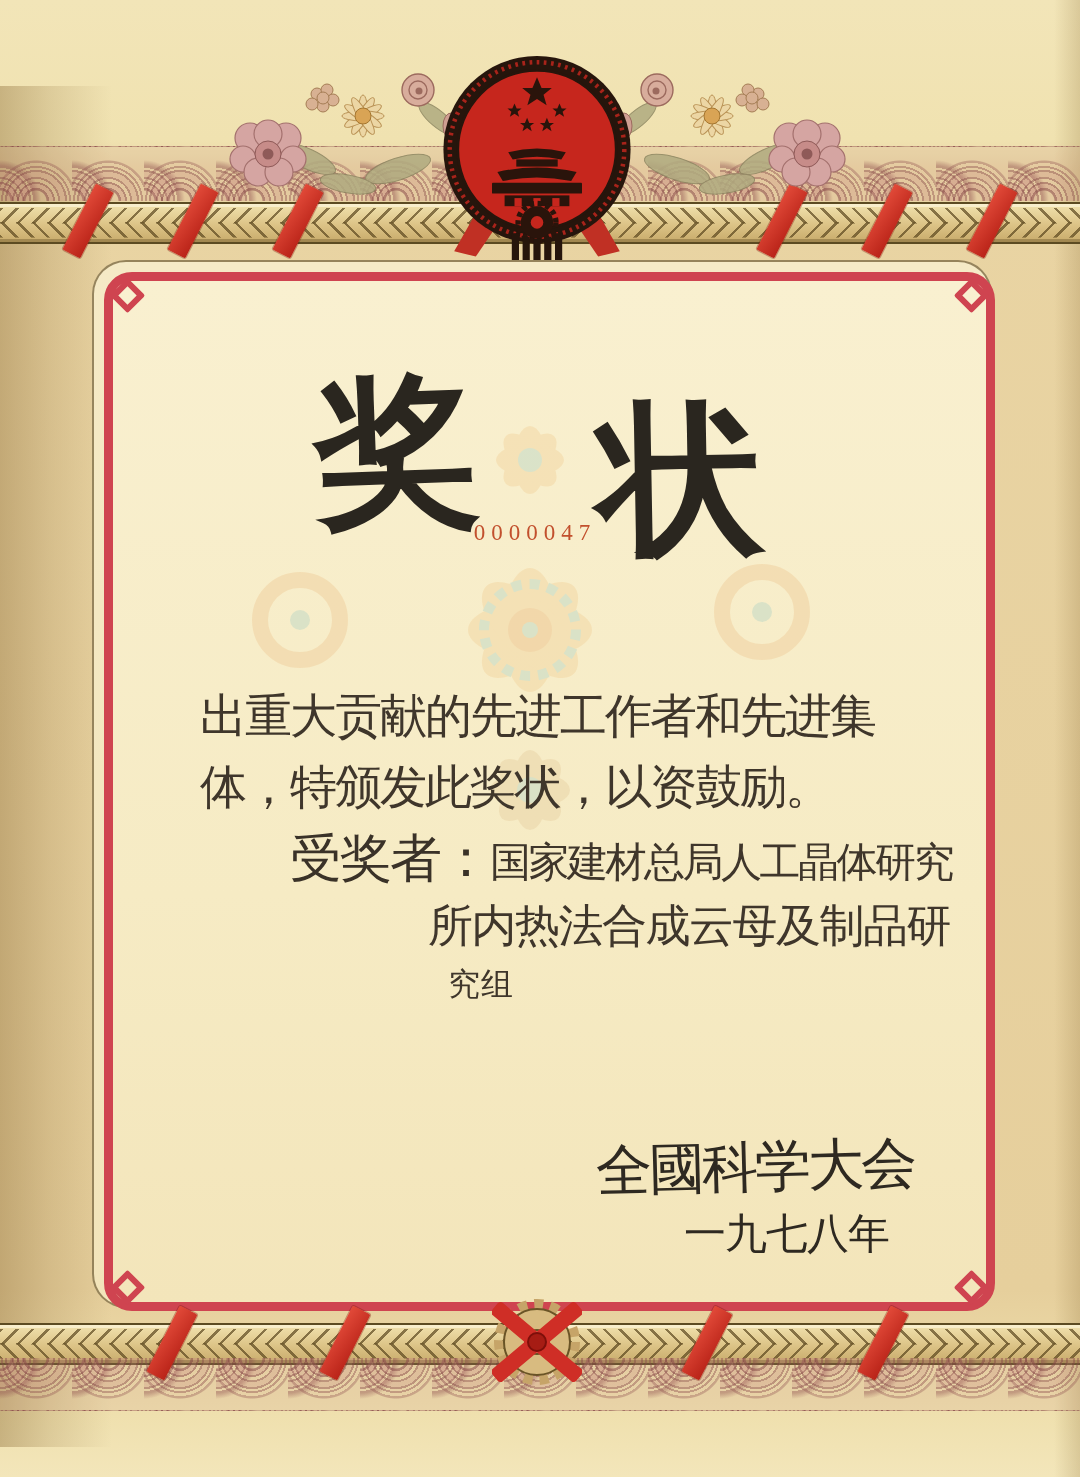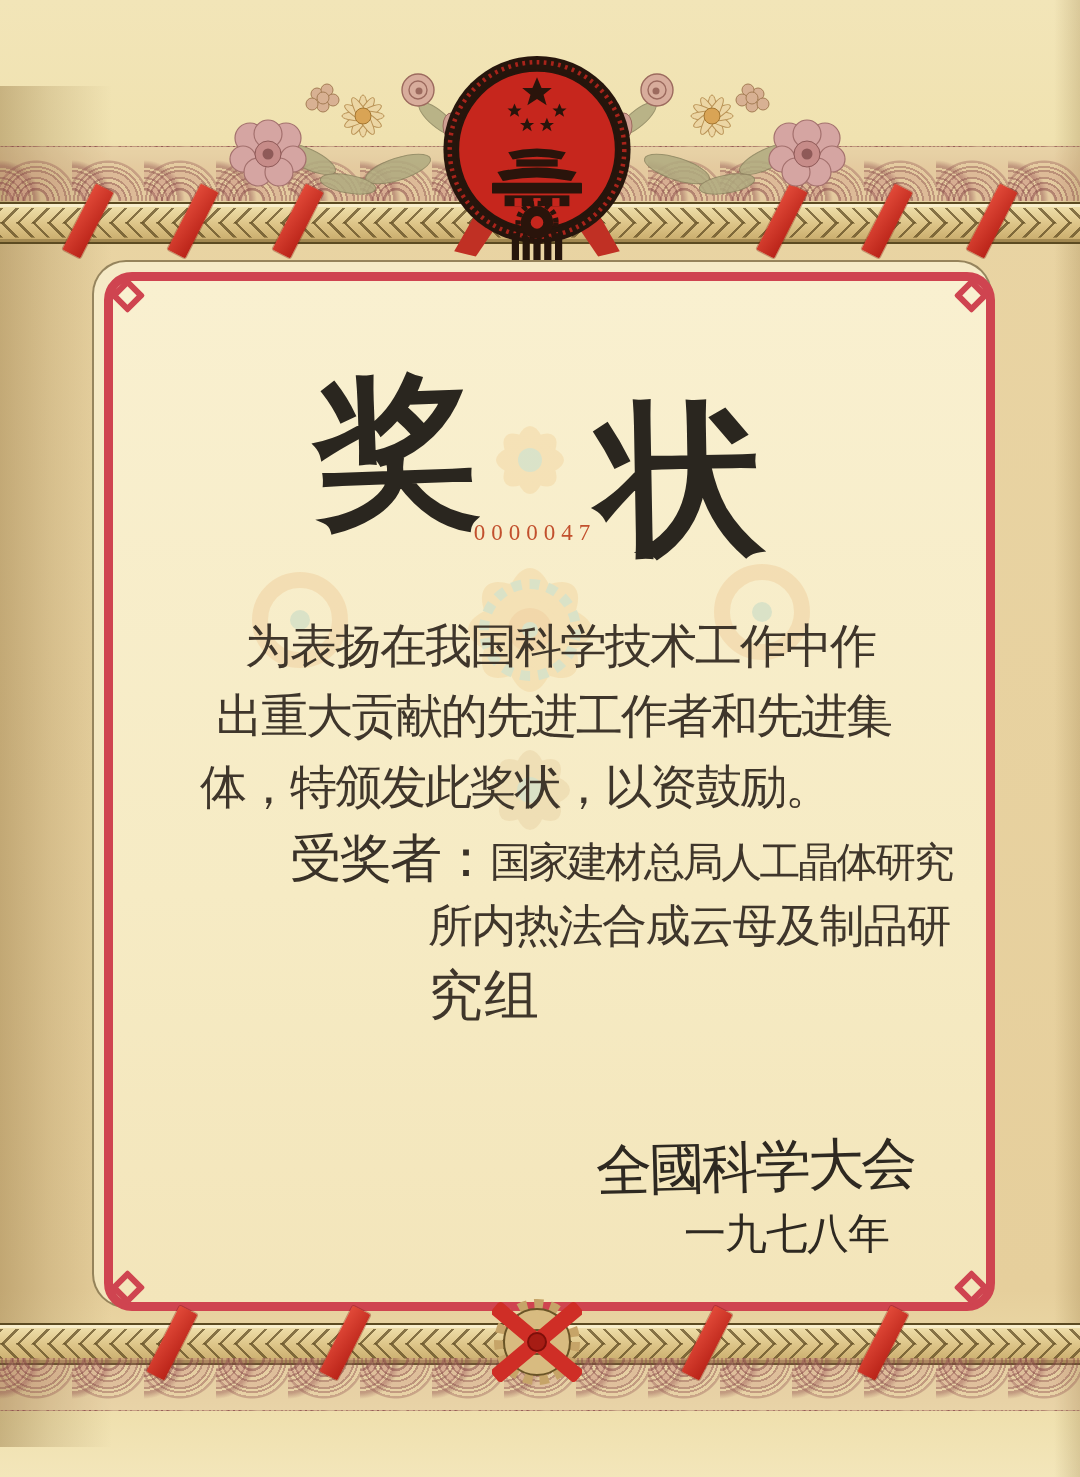--- a/index.html
+++ b/index.html
@@ -69,25 +69,25 @@
   .watermark{position:absolute;left:150px;top:290px;opacity:.5;}
 
   
   .title-char{position:absolute;color:#2a261f;font-size:165px;line-height:1;
     font-family:"DejaVu Serif", serif;font-weight:bold;}
   .title-char.c1{left:315px;top:368px;transform:rotate(-2deg);}
   .title-char.c2{left:599px;top:396px;transform:rotate(-1deg);}
   .serial{position:absolute;left:430px;top:520px;width:210px;text-align:center;
     color:#c2502d;font-size:23px;letter-spacing:6px;font-family:"Liberation Serif", serif;}
   .bodyline{position:absolute;color:#3f362b;font-size:47px;letter-spacing:-2px;line-height:1;white-space:nowrap;}
-  .l1{left:245px;top:622px;} .l2{left:216px;top:692px;} .l3{left:200px;top:763px;}
+  .l1{left:245px;top:622px;} .l2{left:200px;top:692px;} .l3{left:200px;top:763px;}
   .l4{left:290px;top:832px;font-size:41px;letter-spacing:-2.5px;}
   .l4 .rcpt-label{font-size:52px;letter-spacing:-2px;color:#3a3228;}
   .l5{left:428px;top:903px;font-size:45px;letter-spacing:-1.5px;text-align:center;}
-  .l6{left:428px;top:968px;font-size:55px;letter-spacing:1px;}
+  .l6{left:448px;top:968px;font-size:32px;letter-spacing:1px;}
   .issuer{position:absolute;left:596px;top:1130px;color:#2e2921;font-size:56px;
     letter-spacing:-3px;white-space:nowrap;transform:rotate(-1.5deg);}
   .year{position:absolute;left:684px;top:1206px;color:#2e2921;font-size:42px;letter-spacing:-1px;white-space:nowrap;}
 
   .gearbow{position:absolute;left:492px;top:1298px;}
 </style>
 </head>
 <body>
 
 <div class="page">
@@ -271,21 +271,20 @@
     <g transform="translate(612,322)">
         <circle r="40" fill="none" stroke="#f0cf9e" stroke-width="16"></circle>
         <circle r="10" fill="#bed8c6"></circle>
       </g>
   </svg>
 
   <div class="title-char c1">奖</div>
   <div class="title-char c2">状</div>
   <div class="serial">0000047</div>
 
-  <div class="bodyline l1">为表扬在我国科学技术工作中作</div>
   <div class="bodyline l2">出重大贡献的先进工作者和先进集</div>
   <div class="bodyline l3">体，特颁发此奖状，以资鼓励。</div>
   <div class="bodyline l4"><span class="rcpt-label">受奖者：</span><span>国家建材总局人工晶体研究</span></div>
   <div class="bodyline l5">所内热法合成云母及制品研</div>
   <div class="bodyline l6">究组</div>
 
   <div class="issuer">全國科学大会</div>
   <div class="year">一九七八年</div>
 
   <div class="goldband bottom">

